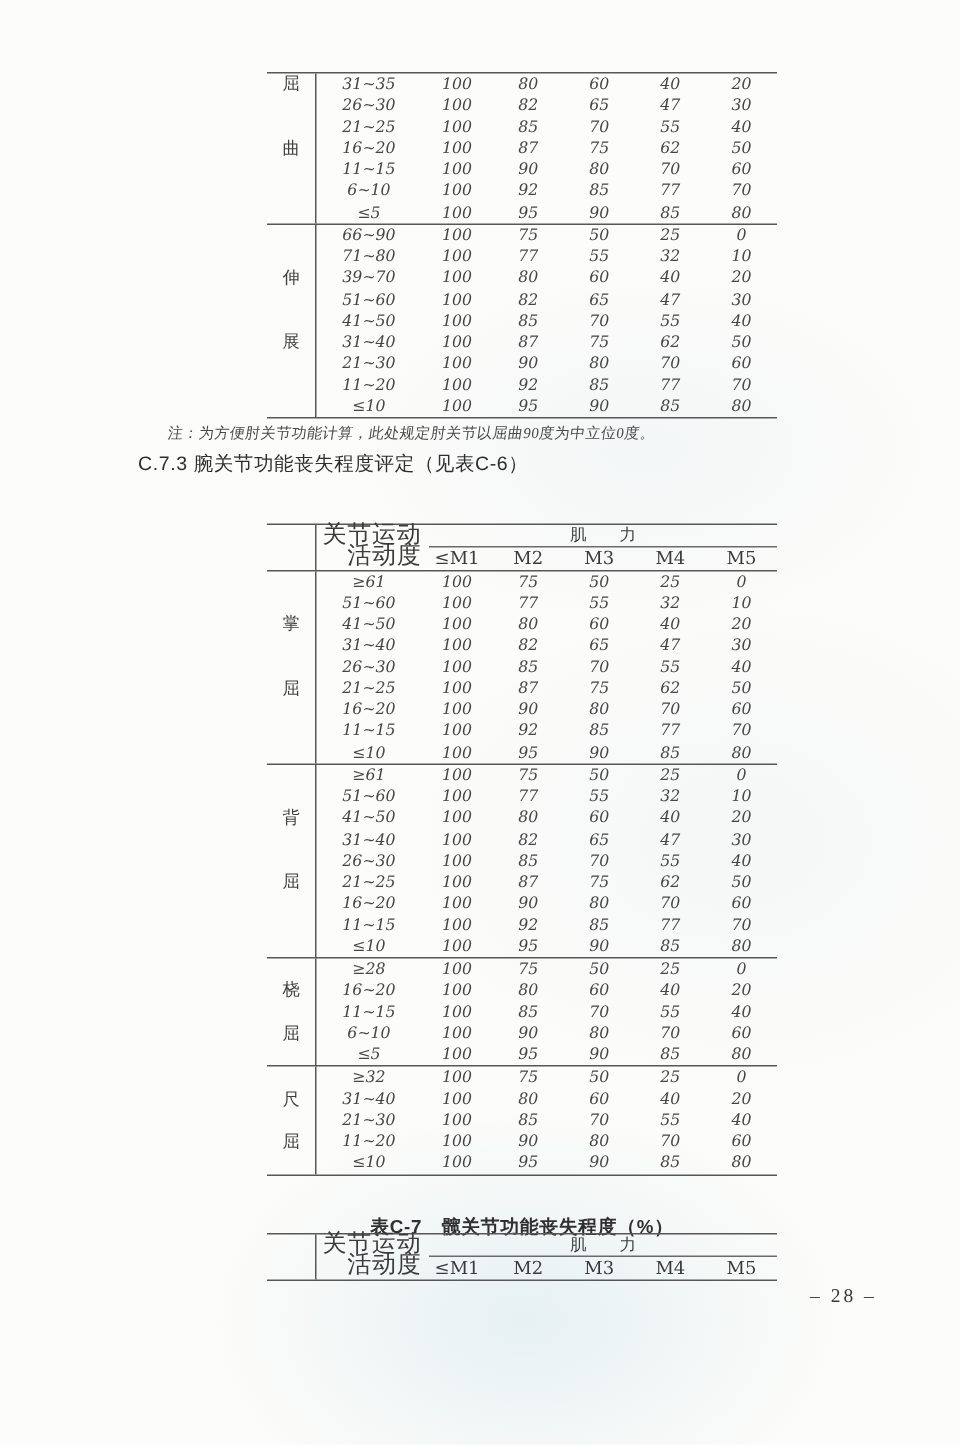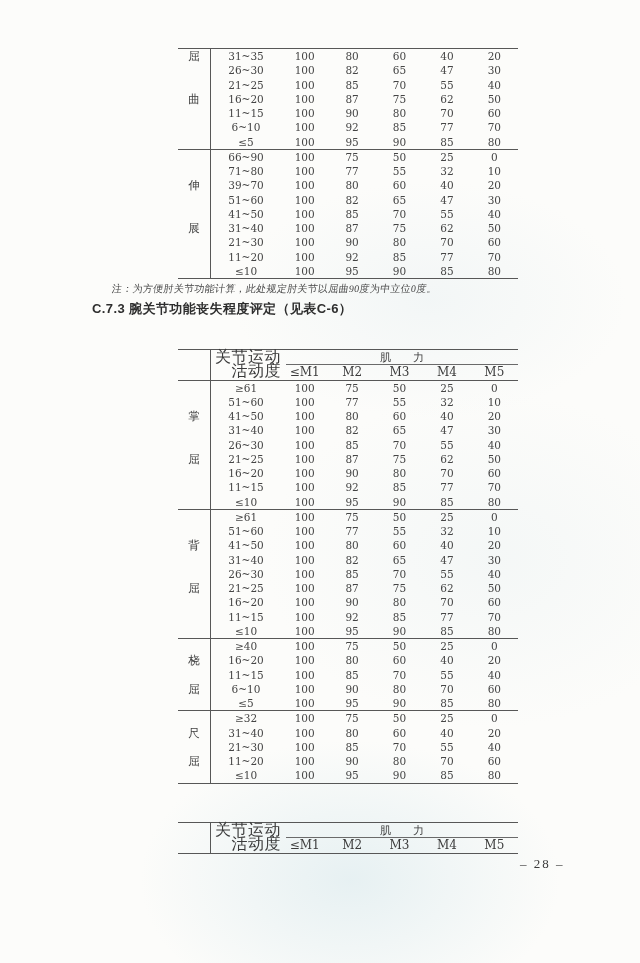--- a/index.html
+++ b/index.html
@@ -17,40 +17,40 @@
   .thead{display:flex; border-bottom:1px solid #575757;}
   .th-motion{width:32px; border-right:1px solid #575757;}
   .th-range{width:70px; text-align:right; font-size:16px; line-height:14.25px; letter-spacing:.5px;}
   .th-muscle{flex:1; min-width:0;}
   .muscle-title{height:14.25px; line-height:14.5px; text-align:center; font-size:11px; border-bottom:1px solid #6a6a6a; margin-left:5px;font-family:Liberation Serif, serif;}
   .muscle-cols{display:flex; height:14.25px; line-height:14.5px;}
   .muscle-cols span{flex:1; text-align:center; font-size:12px; font-family:"DejaVu Serif",serif;}
   .tgroup{display:flex; border-bottom:1px solid #575757;}
   .glabel{width:32px; border-right:1px solid #575757; position:relative; font-size:11.5px;}
   .gchar{position:absolute; left:0; width:100%; text-align:center; transform:translateY(-50%); color:#3f3f3f;}
-  .grows{flex:1; min-width:0;}
+  .grows{flex:1; min-width:0;font-style:italic;}
   .trow{display:flex; height:14.25px; line-height:14.25px;}
   .cell{font-size:10.5px; color:#454545; font-family:"DejaVu Serif",serif;}
   .cell.range{width:70px; text-align:center;}
   .cell.num{flex:1; text-align:center;}
   .note{
     position:absolute; left:112px; top:282px; width:360px;
     font-size:10px; color:#484848; transform:skewX(-8deg); letter-spacing:.3px;
   }
   .heading{
     position:absolute; left:92px;
     font-family:"Liberation Sans","DejaVu Sans",sans-serif;
-    font-weight:bold; font-size:13px; color:#2e2e2e; letter-spacing:.4px;
+    font-weight:normal; font-size:13px; color:#2e2e2e; letter-spacing:.4px;
   }
   .caption{
     position:absolute; left:178px; width:340px; text-align:center;
     font-family:"Liberation Sans","DejaVu Sans",sans-serif;
     font-weight:bold; font-size:12.5px; color:#303030; letter-spacing:.5px;
   }
-  .pageno{position:absolute; left:520px; top:856px; font-size:13px; color:#3a3a3a; letter-spacing:2px;}
+  .pageno{position:absolute; left:540px; top:856px; font-size:13px; color:#3a3a3a; letter-spacing:2px;}
 </style>
 </head>
 <body>
 
 <div class="page">
 
   <div class="tbl" id="t1" style="top:48px">
       <div class="tgroup">
         <div class="glabel">
           <span class="gchar" style="top: 7.14286%;">屈</span>
@@ -379,21 +379,21 @@
           </div>
         </div>
       </div>
       <div class="tgroup">
         <div class="glabel">
           <span class="gchar" style="top: 30%;">桡</span>
           <span class="gchar" style="top: 70%;">屈</span>
         </div>
         <div class="grows">
           <div class="trow">
-            <span class="cell range">≥40</span>
+            <span class="cell range">≥28</span>
             <span class="cell num">100</span>
             <span class="cell num">75</span>
             <span class="cell num">50</span>
             <span class="cell num">25</span>
             <span class="cell num">0</span>
           </div>
           <div class="trow">
             <span class="cell range">16~20</span>
             <span class="cell num">100</span>
             <span class="cell num">80</span>
@@ -470,20 +470,21 @@
             <span class="cell num">100</span>
             <span class="cell num">95</span>
             <span class="cell num">90</span>
             <span class="cell num">85</span>
             <span class="cell num">80</span>
           </div>
         </div>
       </div>
     </div>
 
+  <div class="caption" style="top:810px">表C-7　髋关节功能丧失程度（%）</div>
 
   <div class="tbl" id="t3" style="top:822px">
     <div class="thead" style="border-bottom:1px solid #575757">
       <div class="th-motion"></div>
       <div class="th-range">
         <div>关节运动</div>
         <div>活动度</div>
       </div>
       <div class="th-muscle">
         <div class="muscle-title">肌　　力</div>

